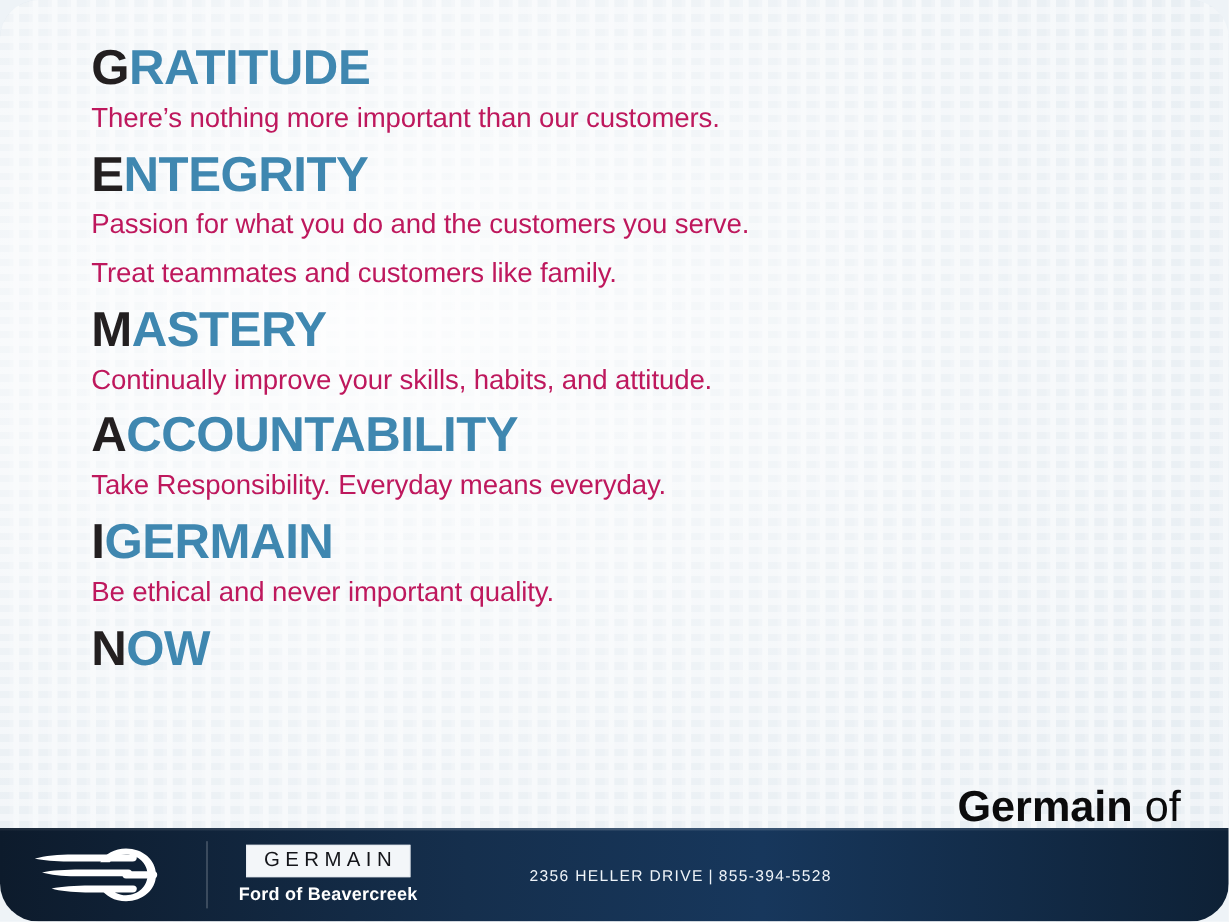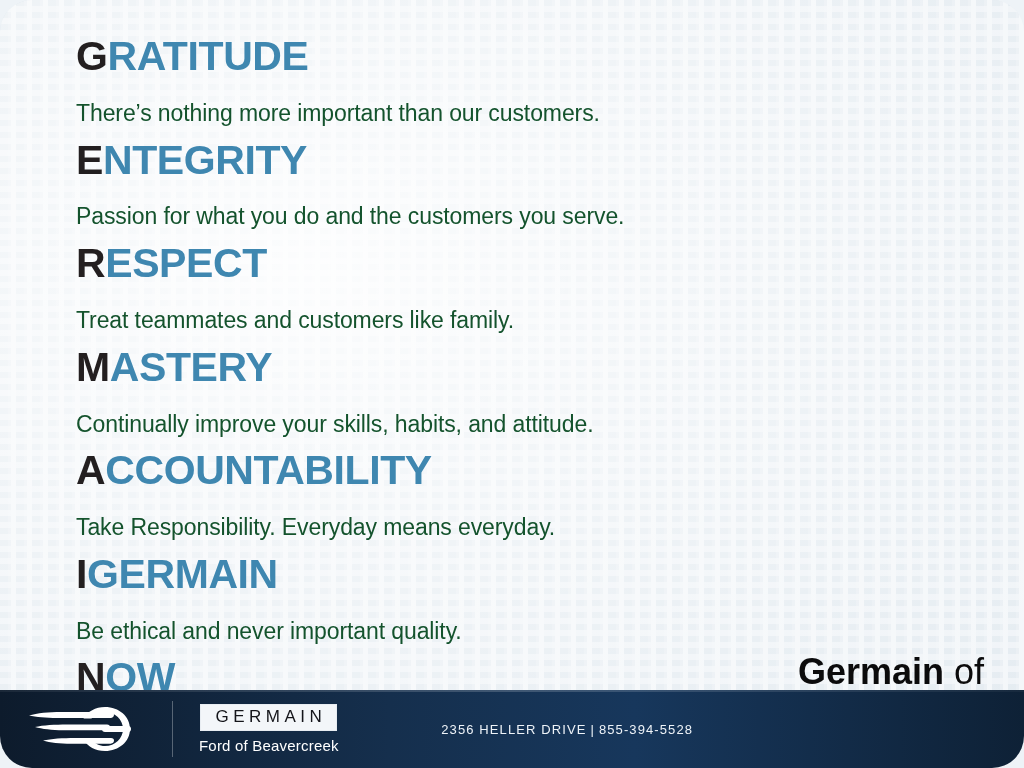--- a/index.html
+++ b/index.html
@@ -78,23 +78,23 @@
   .value-title .lead {
     color:#231f20;
   }
   .value-title .rest {
     color:#3f87b0;
   }
 
   .value-desc {
     font-size:23px;
     font-weight:normal;
-    color:#14532d;
+    color:#be185d;
     line-height:1.25;
-    margin-top:21px;
+    margin-top:6px;
     letter-spacing:-0.1px;
     white-space:nowrap;
   }
 
   
   .brand-lockup {
     position:absolute;
     right:40px;
     bottom:76px;
     z-index:3;
@@ -156,21 +156,21 @@
     color:#14151a;
     font-size:17px;
     font-weight:normal;
     letter-spacing:4.5px;
     padding:3px 10px 3px 14px;
     line-height:1.1;
   }
   .footer-sub {
     color:#ffffff;
     font-size:15px;
-    font-weight:normal;
+    font-weight:bold;
     letter-spacing:0.2px;
   }
 
   .footer-contact {
     margin-left:auto;
     margin-right:0;
     padding-right:0;
     color:#eef3f8;
     font-size:13px;
     letter-spacing:1.1px;
@@ -203,23 +203,20 @@
     </div>
 
     <div class="value-block">
       <div class="value-title">
         <span class="lead">E</span><span class="rest">NTEGRITY</span>
       </div>
       <div class="value-desc">Passion for what you do and the customers you serve.</div>
     </div>
 
     <div class="value-block">
-      <div class="value-title">
-        <span class="lead">R</span><span class="rest">ESPECT</span>
-      </div>
       <div class="value-desc">Treat teammates and customers like family.</div>
     </div>
 
     <div class="value-block">
       <div class="value-title">
         <span class="lead">M</span><span class="rest">ASTERY</span>
       </div>
       <div class="value-desc">Continually improve your skills, habits, and attitude.</div>
     </div>
 

